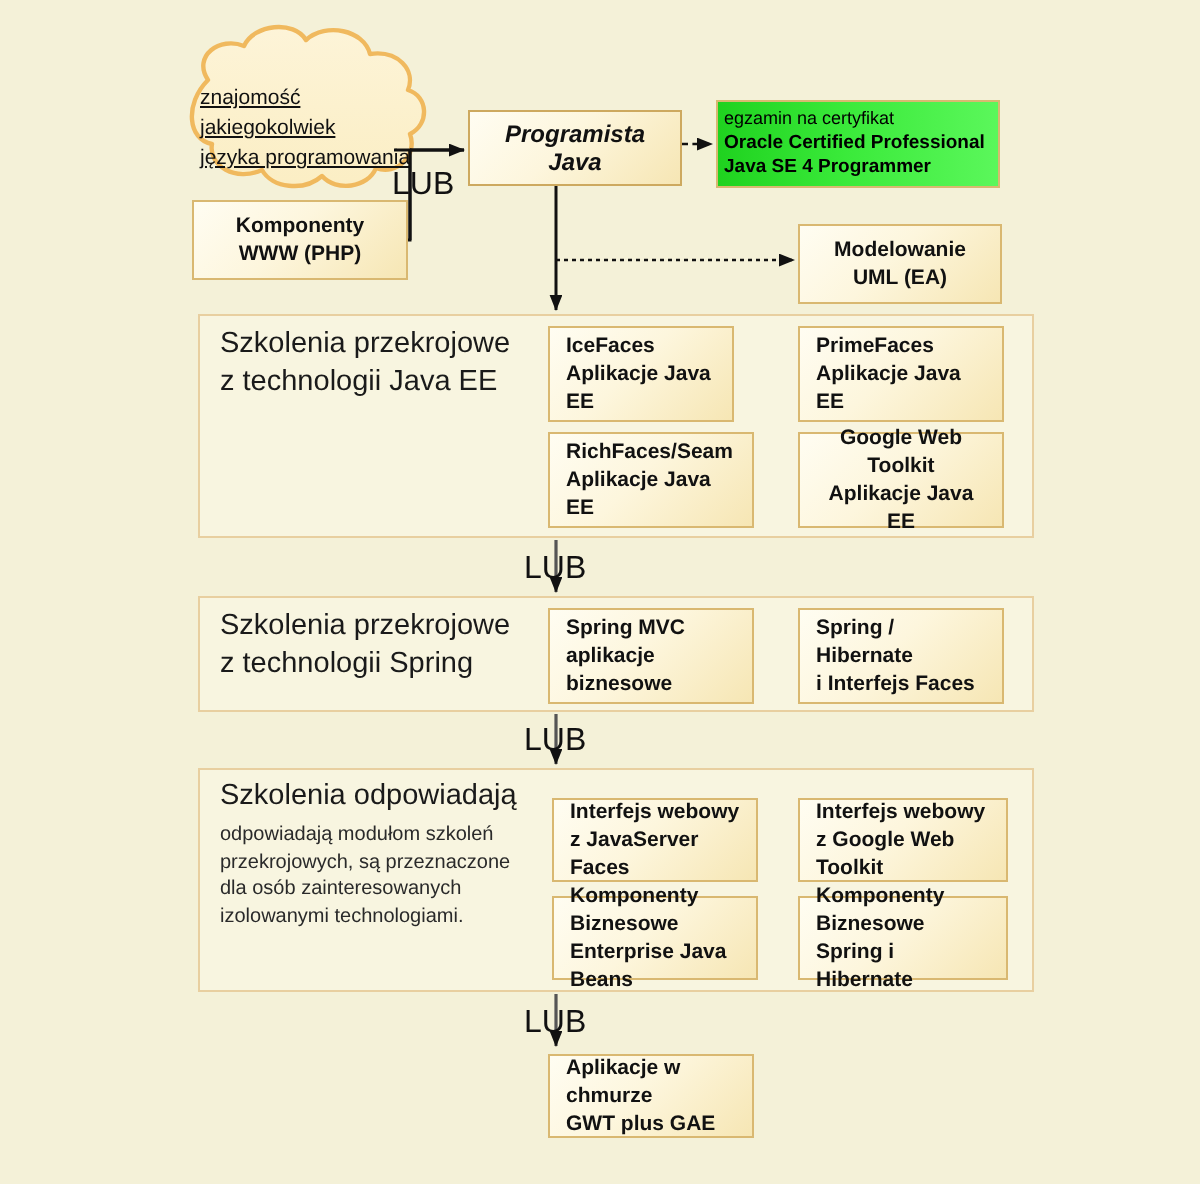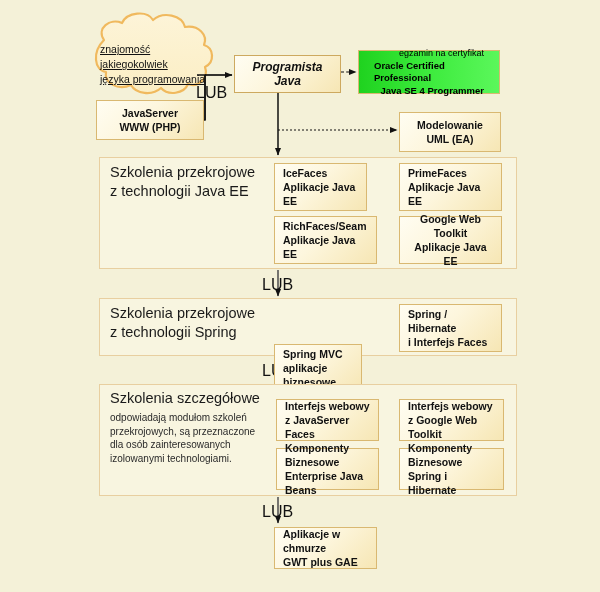--- a/index.html
+++ b/index.html
@@ -53,22 +53,21 @@
     font-style: italic;
   }
 
   
   .node.cert {
     border: 1px solid #d9b871;
     background: linear-gradient(90deg, #1fd21f 0%, #3aea3a 45%, #5bf75b 100%);
     color: #000;
     font-size: 9.5px;
     line-height: 12.5px;
-    padding: 5px 15px;
-    align-items: flex-end;
+    padding: 5px 3px;
   }
   .node.cert .sub { font-weight: normal; font-size: 9px; }
 
   
   .section {
     position: absolute;
     box-sizing: border-box;
     border: 1px solid #e8cfa0;
     background: #f8f5e0;
   }
@@ -154,21 +153,21 @@
 
     <path d="M278,357 L278,382" fill="none" stroke="#555" stroke-width="1.6" marker-end="url(#arrow)"></path>
 
     <path d="M278,497 L278,523" fill="none" stroke="#555" stroke-width="1.6" marker-end="url(#arrow)"></path>
   </svg>
 
   <div class="cloud-text" style="left:100px; top:42px; width:120px;text-decoration:underline;">znajomość
 jakiegokolwiek
 języka programowania</div>
 
-  <div class="node center" style="left:96px; top:100px; width:108px; height:40px;">JavaServer
+  <div class="node center" style="left:96px; top:100px; width:108px; height:40px;">Komponenty
 WWW (PHP)</div>
 
   <div class="node main center" style="left:234px; top:55px; width:107px; height:38px;">Programista Java</div>
 
   <div class="node cert" style="left:358px; top:50px; width:142px; height:44px;">
     <span class="ln sub">egzamin na certyfikat</span>
     <span class="ln">Oracle Certified Professional</span>
     <span class="ln">Java SE 4 Programmer</span>
   </div>
 
@@ -190,27 +189,27 @@
 Aplikacje Java EE</div>
   <div class="node" style="left:274px; top:216px; width:103px; height:48px;">RichFaces/Seam
 Aplikacje Java EE</div>
   <div class="node center" style="left:399px; top:216px; width:103px; height:48px;">Google Web Toolkit
 Aplikacje Java EE</div>
 
   <div class="section" style="left:99px; top:298px; width:418px; height:58px;"></div>
   <div class="section-title" style="left:110px; top:304px; width:180px;">Szkolenia przekrojowe
 z technologii Spring</div>
 
-  <div class="node" style="left:274px; top:304px; width:88px; height:48px;margin-top:40px;">Spring MVC
+  <div class="node" style="left:274px; top:304px; width:103px; height:48px;">Spring MVC
 aplikacje biznesowe</div>
   <div class="node" style="left:399px; top:304px; width:103px; height:48px;">Spring / Hibernate
 i Interfejs Faces</div>
 
   <div class="section" style="left:99px; top:384px; width:418px; height:112px;"></div>
-  <div class="section-title" style="left:110px; top:389px; width:190px;">Szkolenia szczegółowe</div>
+  <div class="section-title" style="left:110px; top:389px; width:190px;">Szkolenia odpowiadają</div>
   <div class="section-sub" style="left:110px; top:411px; width:170px;">odpowiadają modułom szkoleń
 przekrojowych, są przeznaczone
 dla osób zainteresowanych
 izolowanymi technologiami.</div>
 
   <div class="node" style="left:276px; top:399px; width:103px; height:42px;">Interfejs webowy
 z JavaServer Faces</div>
   <div class="node" style="left:399px; top:399px; width:105px; height:42px;">Interfejs webowy
 z Google Web Toolkit</div>
   <div class="node" style="left:276px; top:448px; width:103px; height:42px;">Komponenty Biznesowe

